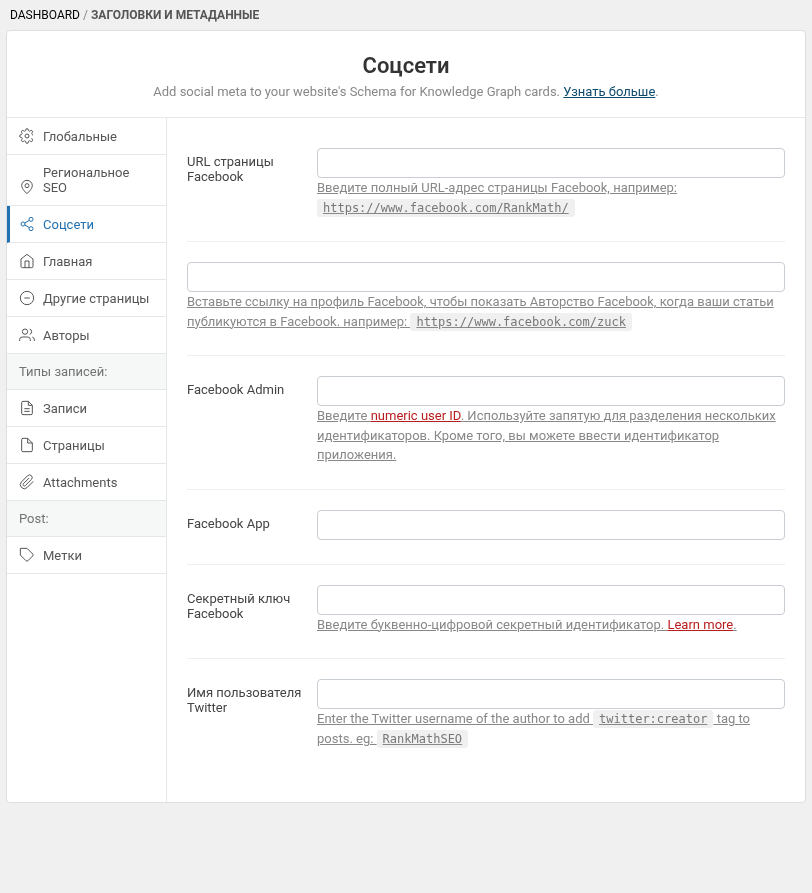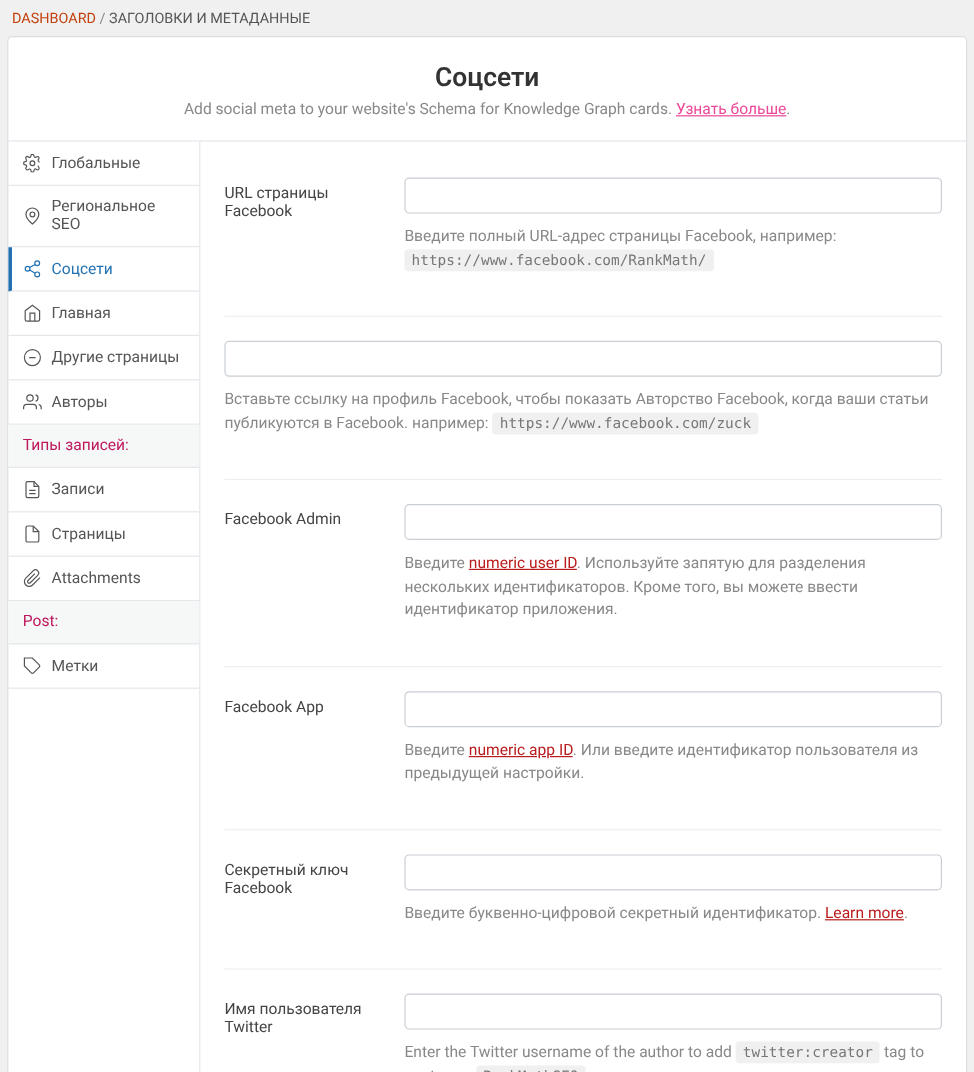--- a/index.html
+++ b/index.html
@@ -1,37 +1,37 @@
 <!DOCTYPE html>
 <html><head>
 <meta charset="utf-8">
 <style>
 * { box-sizing: border-box; margin: 0; padding: 0; }
 body { font-family: -apple-system, BlinkMacSystemFont, "Segoe UI", Roboto, Arial, sans-serif; font-size: 13px; color: #555; background: #f0f0f1; width: 812px; }
 .breadcrumb { padding: 8px 10px; font-size: 12px; color: #888; text-transform: uppercase; }
-.breadcrumb a { color: #c2410c; text-decoration: none; }
-.breadcrumb .current { color: #555; font-weight: 400; }
+.breadcrumb a { color: #000000; text-decoration: none; }
+.breadcrumb .current { color: #555; font-weight: 700; }
 .panel { background: #fff; border: 1px solid #dcdee2; border-radius: 4px; margin: 0 6px; }
 .header { text-align: center; padding: 22px 20px 18px; border-bottom: 1px solid #e5e7eb; }
 .header h1 { font-size: 22px; color: #333; font-weight: 600; margin-bottom: 6px; }
 .header p { color: #888; font-size: 13px; }
-.header a { color: #ec4899; text-decoration: underline; }
+.header a { color: #0c4a6e; text-decoration: underline; }
 .body { display: flex; }
 .sidebar { width: 160px; border-right: 1px solid #e5e7eb; flex-shrink: 0; }
-.sidebar .item { display: flex; align-items: center; gap: 8px; padding: 10px 12px; border-bottom: 1px solid #e5e7eb; color: #555; cursor: pointer; font-size: 13px; }
+.sidebar .item { display: flex; align-items: flex-end; gap: 8px; padding: 10px 12px; border-bottom: 1px solid #e5e7eb; color: #555; cursor: pointer; font-size: 13px; }
 .sidebar .item.active { color: #2271b1; border-left: 3px solid #2271b1; padding-left: 9px; }
-.sidebar .section { padding: 10px 12px; background: #f6f7f7; color: #be185d; font-size: 13px; border-bottom: 1px solid #e5e7eb; }
+.sidebar .section { padding: 10px 12px; background: #f6f7f7; color: #737373; font-size: 13px; border-bottom: 1px solid #e5e7eb; }
 .sidebar .icon { width: 16px; height: 16px; stroke: currentColor; fill: none; stroke-width: 1.5; flex-shrink: 0; }
 .content { flex: 1; padding: 30px 20px 10px 20px; }
-.field-row { display: flex; gap: 20px; padding-bottom: 36px; margin-bottom: 20px; border-bottom: 1px solid #eee; justify-content: center; }
+.field-row { display: flex; padding-bottom: 24px; margin-bottom: 20px; border-bottom: 1px solid #eee; justify-content: center; }
 .field-row:last-of-type { border-bottom: none; }
 .field-label { width: 130px; flex-shrink: 0; color: #444; font-size: 13px; padding-top: 6px; }
 .field-body { flex: 1; }
 .field-body input[type="text"] { width: 100%; border: 1px solid #c9ced4; border-radius: 4px; padding: 6px 8px; font-size: 13px; height: 30px; }
-.desc { color: #888; font-size: 13px; margin-top: 10px; line-height: 1.5; }
+.desc { color: #888; font-size: 13px; margin-top: 0; line-height: 1.5; text-decoration: underline; }
 .desc code { background: #f0f0f1; color: #777; padding: 2px 6px; border-radius: 3px; font-family: Consolas, monospace; font-size: 12px; }
 .desc a { color: #b91c1c; text-decoration: underline; }
 </style>
 </head>
 <body>
 
 <div class="breadcrumb">
   <a href="#">DASHBOARD</a>
   <span>/</span>
   <span class="current">ЗАГОЛОВКИ И МЕТАДАННЫЕ</span>
@@ -155,23 +155,20 @@
           <div class="desc">
             <span>Введите </span><a href="#">numeric user ID</a><span>. Используйте запятую для разделения нескольких идентификаторов. Кроме того, вы можете ввести идентификатор приложения.</span>
           </div>
         </div>
       </div>
 
       <div class="field-row">
         <div class="field-label">Facebook App</div>
         <div class="field-body">
           <input type="text" style="">
-          <div class="desc">
-            <span>Введите </span><a href="#">numeric app ID</a><span>. Или введите идентификатор пользователя из предыдущей настройки.</span>
-          </div>
         </div>
       </div>
 
       <div class="field-row">
         <div class="field-label">Секретный ключ Facebook</div>
         <div class="field-body">
           <input type="text" style="">
           <div class="desc">
             <span>Введите буквенно-цифровой секретный идентификатор. </span><a href="#">Learn more</a><span>.</span>
           </div>

